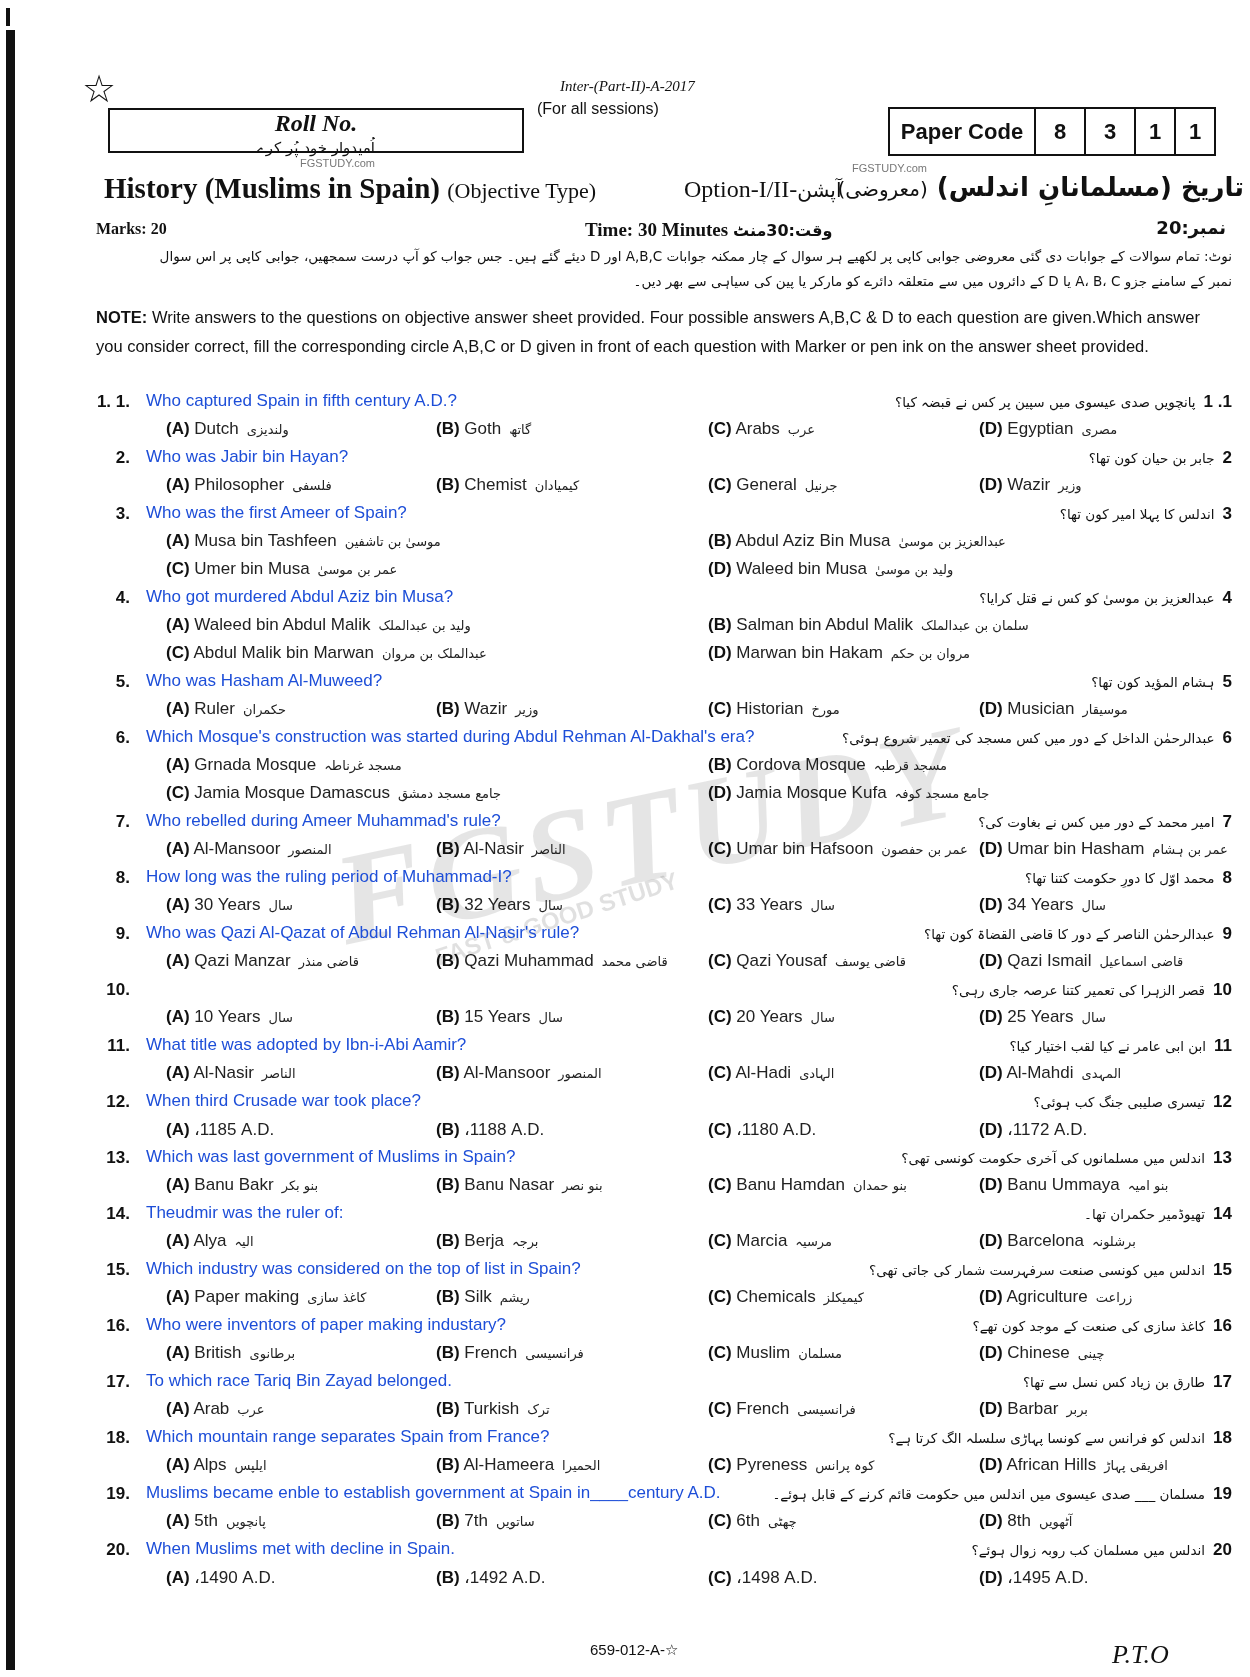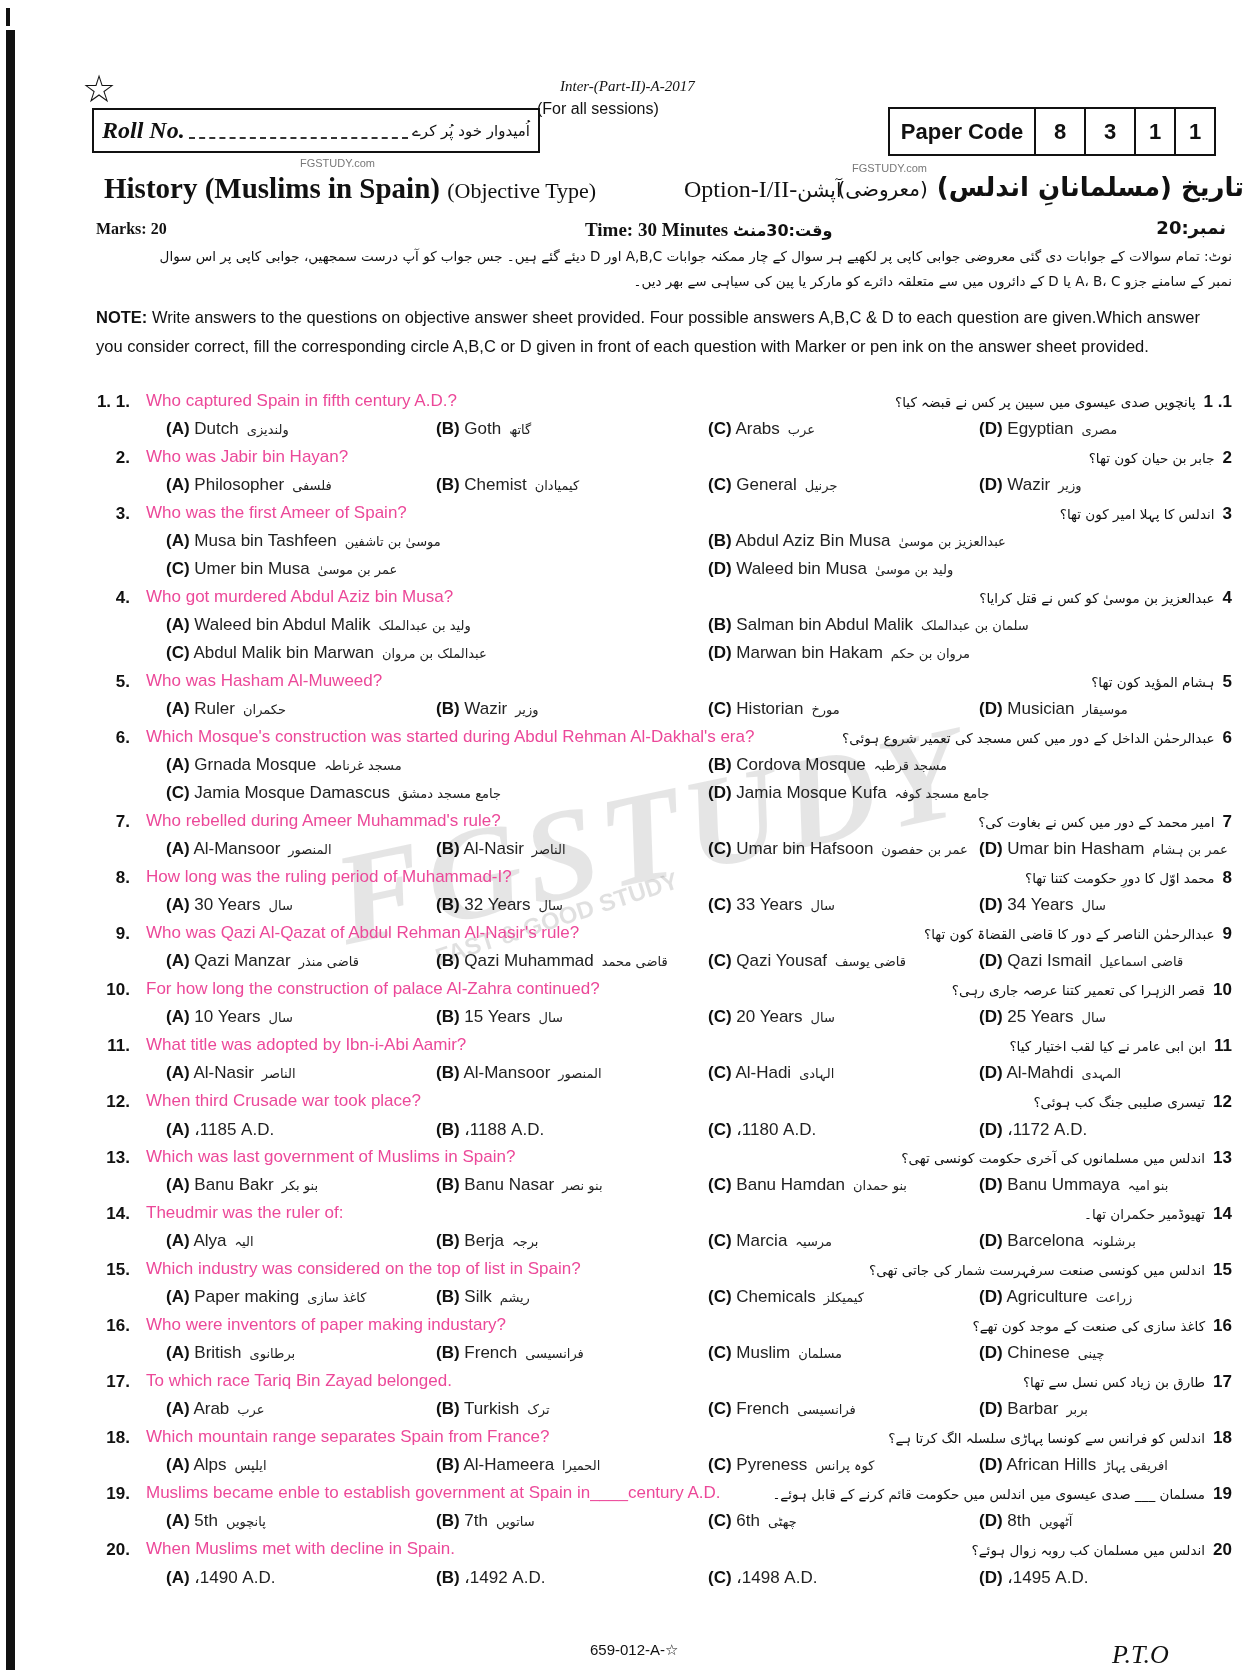--- a/index.html
+++ b/index.html
@@ -1,21 +1,21 @@
 <!DOCTYPE html>
 <html><head>
 <meta charset="utf-8">
 <style>
   html, body { margin: 0; padding: 0; background: #ffffff; }
   body { width: 1250px; height: 1677px; position: relative; overflow: hidden; color: #111; font-family: "Liberation Sans", sans-serif; }
   .left-edge { position: absolute; left: 6px; top: 30px; width: 9px; height: 1640px; background: #111; }
   .left-edge-top { position: absolute; left: 6px; top: 8px; width: 4px; height: 18px; background: #111; }
   .star { position: absolute; left: 82px; top: 70px; font-size: 38px; line-height: 1; font-family: "DejaVu Sans", sans-serif; }
   .paper-id { position: absolute; left: 560px; top: 78px; font-family: "Liberation Serif", serif; font-style: italic; font-size: 15px; }
-  .rollbox { position: absolute; left: 92px; top: 108px; width: 448px; height: 45px; border: 2px solid #111; display: flex; align-items: center; justify-content: space-between; padding: 0 8px; box-sizing: border-box; }
+  .rollbox { position: absolute; left: 108px; top: 108px; width: 416px; height: 45px; border: 2px solid #111; display: flex; align-items: center; justify-content: space-between; padding: 0 8px; box-sizing: border-box; flex-direction: column; }
   .rollbox .roll { font-family: "Liberation Serif", serif; font-style: italic; font-weight: bold; font-size: 24px; }
   .rollbox .blank { flex: 1; border-bottom: 2px dashed #333; margin: 0 4px; height: 14px; }
   .rollbox .urdu { font-family: "DejaVu Sans", sans-serif; font-size: 15px; direction: rtl; }
   .sessions { position: absolute; left: 537px; top: 100px; font-weight: normal; font-size: 16px; }
   .codebox { position: absolute; left: 888px; top: 107px; height: 45px; display: flex; border: 2px solid #111; }
   .codebox > div { display: flex; align-items: center; justify-content: center; font-weight: bold; font-size: 22px; border-left: 2px solid #111; text-align: right; }
   .codebox > div:first-child { border-left: none; width: 144px; }
   .codebox .d { width: 48px; }
   .codebox .d.n { width: 38px; }
   .watermark-sm { position: absolute; font-size: 11px; color: #777; }
@@ -30,21 +30,21 @@
   .time { position: absolute; left: 585px; top: 219px; font-family: "Liberation Serif", serif; font-weight: bold; font-size: 19px; }
   .time .u { font-family: "DejaVu Sans", sans-serif; font-size: 16px; }
   .marks-ur { position: absolute; right: 24px; top: 217px; font-family: "DejaVu Sans", sans-serif; font-weight: bold; font-size: 18px; direction: rtl; }
   .note-ur { position: absolute; left: 150px; right: 18px; top: 244px; direction: rtl; text-align: right; font-family: "DejaVu Sans", sans-serif; font-size: 13.5px; line-height: 25px; }
   .note-en { position: absolute; left: 96px; right: 40px; top: 303px; font-size: 16.5px; line-height: 29px; }
   .note-en b { font-weight: bold; }
   .qs { position: absolute; left: 0; top: 390px; width: 1250px; }
   .q { position: relative; height: 56px; }
   .q.two-row { height: 84px; }
   .qnum { position: absolute; left: 90px; top: 2px; width: 40px; text-align: right; font-weight: bold; font-size: 17px; }
-  .qtext { position: absolute; left: 146px; top: 1px; font-size: 17px; color: #ec4899; }
+  .qtext { position: absolute; left: 146px; top: 1px; font-size: 17px; color: #1d4ed8; }
   .qur { position: absolute; right: 18px; top: 2px; direction: rtl; font-family: "DejaVu Sans", sans-serif; font-size: 13.5px; }
   .qur .n { font-family: "Liberation Sans", sans-serif; font-weight: bold; font-size: 17px; margin-left: 8px; }
   .opt { position: absolute; top: 29px; font-size: 17px; color: #222; white-space: nowrap; }
   .opt .l { font-weight: bold; color: #111; }
   .opt .u { font-family: "DejaVu Sans", sans-serif; font-size: 13px; margin-left: 8px; }
   .opt.r2 { top: 57px; }
   .c1 { left: 166px; } .c2 { left: 436px; } .c3 { left: 708px; } .c4 { left: 979px; }
   .cB { left: 708px; }
   .big-wm { position: absolute; left: 330px; top: 760px; font-family: "Liberation Serif", serif; font-weight: bold; font-style: italic; font-size: 130px; color: rgba(0,0,0,0.10); transform: rotate(-12deg); letter-spacing: 6px; pointer-events: none; }
   .big-wm2 { position: absolute; left: 430px; top: 905px; font-family: "Liberation Sans", sans-serif; font-weight: bold; font-size: 24px; color: rgba(0,0,0,0.12); transform: rotate(-18deg); pointer-events: none; }
@@ -185,21 +185,20 @@
       <span class="qnum">9.</span>
       <span class="qtext">Who was Qazi Al-Qazat of Abdul Rehman Al-Nasir's rule?</span>
       <span class="qur"><span class="n">9</span><span>عبدالرحمٰن الناصر کے دور کا قاضی القضاۃ کون تھا؟</span></span>
       <span class="opt c1"><span class="l">(A)</span> <span>Qazi Manzar</span><span class="u">قاضی منذر</span></span>
       <span class="opt c2"><span class="l">(B)</span> <span>Qazi Muhammad</span><span class="u">قاضی محمد</span></span>
       <span class="opt c3"><span class="l">(C)</span> <span>Qazi Yousaf</span><span class="u">قاضی یوسف</span></span>
       <span class="opt c4"><span class="l">(D)</span> <span>Qazi Ismail</span><span class="u">قاضی اسماعیل</span></span>
     </div>
     <div class="q">
       <span class="qnum">10.</span>
-      <span class="qtext">For how long the construction of palace Al-Zahra continued?</span>
       <span class="qur"><span class="n">10</span><span>قصر الزہرا کی تعمیر کتنا عرصہ جاری رہی؟</span></span>
       <span class="opt c1"><span class="l">(A)</span> <span>10 Years</span><span class="u">سال</span></span>
       <span class="opt c2"><span class="l">(B)</span> <span>15 Years</span><span class="u">سال</span></span>
       <span class="opt c3"><span class="l">(C)</span> <span>20 Years</span><span class="u">سال</span></span>
       <span class="opt c4"><span class="l">(D)</span> <span>25 Years</span><span class="u">سال</span></span>
     </div>
     <div class="q">
       <span class="qnum">11.</span>
       <span class="qtext">What title was adopted by Ibn-i-Abi Aamir?</span>
       <span class="qur"><span class="n">11</span><span>ابن ابی عامر نے کیا لقب اختیار کیا؟</span></span>

